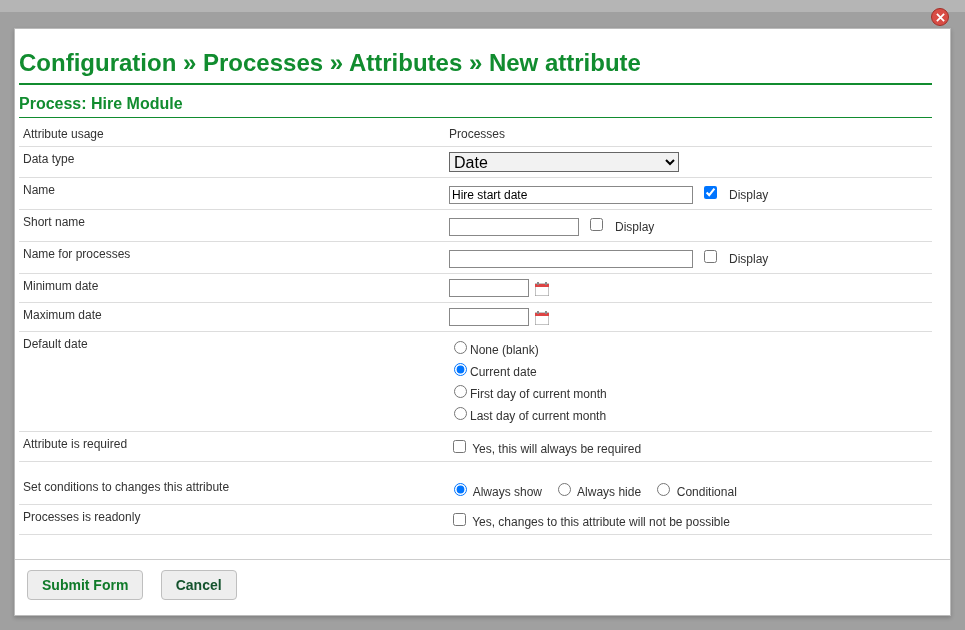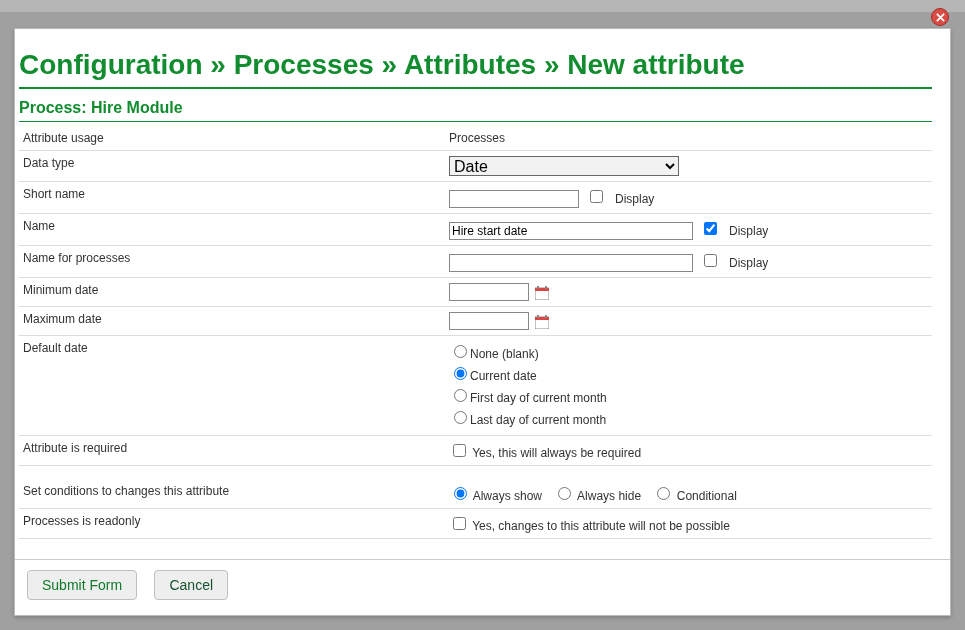--- a/index.html
+++ b/index.html
@@ -6,40 +6,40 @@
   .backdrop{position:absolute;inset:0;background:#a0a0a0;}
   .bgbar{position:absolute;top:0;left:0;right:0;height:12px;background:#b5b5b5;}
   .close-x{position:absolute;top:8px;right:16px;width:16px;height:16px;border-radius:50%;background:#d84c45;border:1px solid #a03028;display:flex;align-items:center;justify-content:center;}
   .close-x svg{width:9px;height:9px;}
   .modal{position:absolute;top:28px;left:14px;right:14px;bottom:14px;background:#fff;border:1px solid #bbb;box-shadow:0 2px 4px rgba(0,0,0,0.2);}
   .scroll-area{position:absolute;top:0;left:0;right:0;bottom:64px;overflow-y:scroll;padding:14px 18px 10px 2px;}
   .scroll-area::-webkit-scrollbar{width:16px;}
   .scroll-area::-webkit-scrollbar-track{background:#f0f0f0;}
   .scroll-area::-webkit-scrollbar-thumb{background:#c8c8c8;border:1px solid #bbb;}
   .inner{padding:0 0 0 2px;}
-  h1.bc{color:#118c2f;font-size:28px;font-weight:bold;margin:6px 0 6px 0;padding:0 0 6px 0;border-bottom:2px solid #118c2f;}
+  h1.bc{color:#118c2f;font-size:24px;font-weight:bold;margin:6px 0 6px 0;padding:0 0 6px 0;border-bottom:2px solid #118c2f;}
   h1.bc .sep{color:#118c2f;}
   h2.proc{color:#118c2f;font-size:16px;font-weight:bold;margin:10px 0 4px 0;padding:0 0 4px 0;border-bottom:1px solid #118c2f;}
   table.form{width:100%;border-collapse:collapse;}
   table.form td{border-bottom:1px solid #ddd;padding:5px 4px;vertical-align:top;color:#333;}
   table.form td.lbl{width:418px;}
   table.form tr.spaced td{padding-top:18px;}
   input[type=text]{border:1px solid #888;height:18px;padding:0 2px;font-size:12px;background:#fff;box-sizing:border-box;}
   input.w130{width:130px;}
   input.w240{width:244px;}
   input.w80{width:80px;}
   select{border:1px solid #666;height:20px;font-size:16px;background:#f2f2f2;padding:0;}
   select.w230{width:230px;}
   .chk-lbl{margin-left:6px;}
   .cal-icon{display:inline-block;width:14px;height:14px;vertical-align:middle;margin-left:3px;}
   .cal-icon svg{display:block;}
   .radio-stack label{display:block;margin:1px 0 3px 0;}
   .radio-row label{margin-right:8px;margin-top:32px;}
   .btnbar{position:absolute;left:0;right:0;bottom:0;height:56px;border-top:1px solid #ccc;background:#fff;padding:10px 12px;box-sizing:border-box;}
-  button.act{height:30px;padding:0 14px;font-weight:normal;font-size:14px;border:1px solid #bfbfbf;border-radius:4px;background:#eee;cursor:pointer;margin-right:14px;}
+  button.act{height:30px;padding:0 14px;font-weight:bold;font-size:14px;border:1px solid #bfbfbf;border-radius:4px;background:#eee;cursor:pointer;margin-right:14px;}
   button.submit{color:#0f7a29;}
   button.cancel{color:#14532d;}
 </style>
 </head>
 <body>
 
 <div class="backdrop">
   <div class="bgbar"></div>
   <div class="close-x">
     <svg viewBox="0 0 10 10">
@@ -71,32 +71,32 @@
           </tr>
           <tr>
             <td class="lbl">Data type</td>
             <td>
               <select class="w230">
                 <option>Date</option>
               </select>
             </td>
           </tr>
           <tr>
+            <td class="lbl">Name</td>
+            <td>
+              <input type="text" class="w240" value="Hire start date" style="">
+              &nbsp;<input type="checkbox" checked="" style="">
+              <span class="chk-lbl">Display</span>
+            </td>
+          </tr>
+          <tr>
             <td class="lbl">Short name</td>
             <td>
               <input type="text" class="w130" value="" style="">
               &nbsp;<input type="checkbox" style="">
-              <span class="chk-lbl">Display</span>
-            </td>
-          </tr>
-          <tr>
-            <td class="lbl">Name</td>
-            <td>
-              <input type="text" class="w240" value="Hire start date" style="">
-              &nbsp;<input type="checkbox" checked="" style="">
               <span class="chk-lbl">Display</span>
             </td>
           </tr>
           <tr>
             <td class="lbl">Name for processes</td>
             <td>
               <input type="text" class="w240" value="" style="">
               &nbsp;<input type="checkbox" style="">
               <span class="chk-lbl">Display</span>
             </td>

